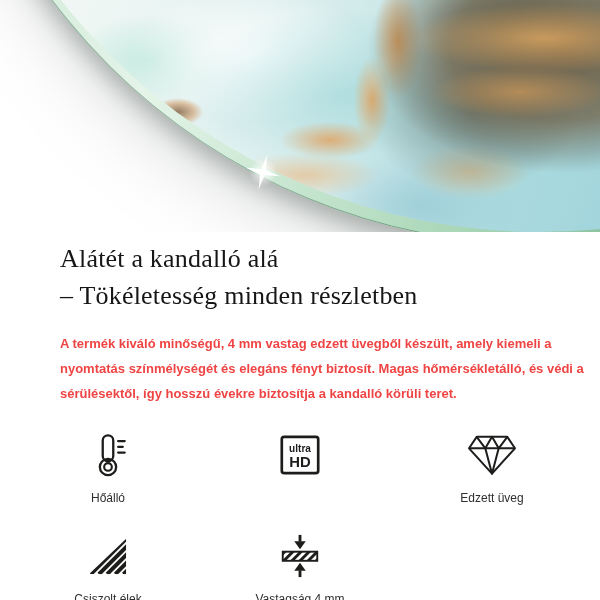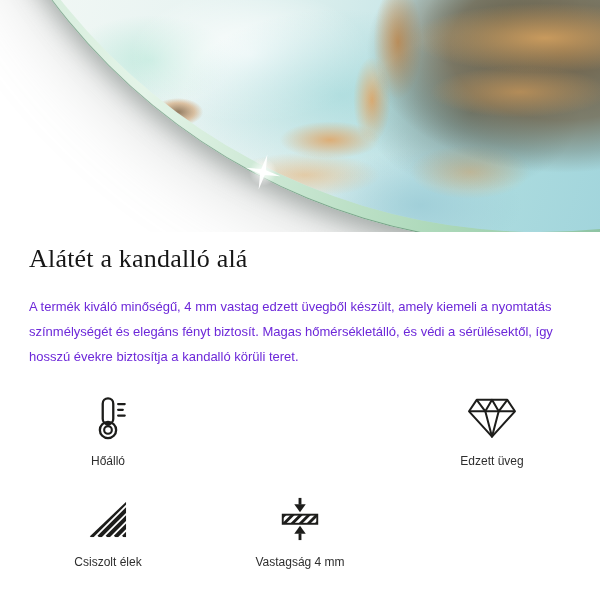--- a/index.html
+++ b/index.html
@@ -34,27 +34,27 @@
       radial-gradient(130px 70px at 420px 205px, rgba(150,200,212,0.7), rgba(150,200,212,0) 78%),
       radial-gradient(200px 110px at 340px 95px, rgba(150,212,214,0.55), rgba(150,212,214,0) 78%),
       radial-gradient(160px 90px at 250px 55px, rgba(255,255,255,0.92), rgba(255,255,255,0) 75%),
       radial-gradient(110px 60px at 150px 60px, rgba(160,225,205,0.5), rgba(160,225,205,0) 75%),
       radial-gradient(220px 130px at 240px 160px, rgba(228,242,242,0.75), rgba(228,242,242,0) 80%),
       linear-gradient(108deg,#f3f8f5 0%,#e9f4f2 28%,#d8edec 48%,#c0e3e6 68%,#aadade 85%,#a2d5dc 100%);
   }
   .sparkle{position:absolute;left:244px;top:153px;width:38px;height:38px;pointer-events:none;}
 
   
-  .content{padding:0 29px;}
+  .content{padding:0 60px;}
   .page-title{
     margin:8px 0 0 0;font-family:"Liberation Serif",serif;font-weight:400;
     font-size:26px;line-height:37px;color:#161616;letter-spacing:0.2px;
   }
   .desc{
-    margin:17px 0 0 0;width:528px;font-size:13px;line-height:25px;color:#6d28d9;
+    margin:17px 0 0 0;width:528px;font-size:13px;line-height:25px;color:#ef4444;font-weight:bold;
   }
 
   
   .features{
     margin:24px auto 0 auto;width:560px;
     display:grid;grid-template-columns:176px 208px 176px;row-gap:26px;justify-content:center;
   }
   .feature{display:flex;flex-direction:column;align-items:center;}
   .feature .icon-box{height:50px;display:flex;align-items:center;justify-content:center;}
   .feature .label{margin-top:11px;font-size:12px;color:#2e2e2e;white-space:nowrap;}
@@ -76,39 +76,47 @@
     <circle cx="19" cy="19" r="14" fill="url(#glow)"></circle>
     <g transform="rotate(14 19 19)">
       <path d="M19 1 L21.4 16.6 L37 19 L21.4 21.4 L19 37 L16.6 21.4 L1 19 L16.6 16.6 Z" fill="#ffffff" opacity="0.95"></path>
     </g>
   </svg>
 </div>
 
 <div class="content">
   <h1 class="page-title">
     <div>Alátét a kandalló alá</div>
+    <div>– Tökéletesség minden részletben</div>
   </h1>
   <p class="desc">A termék kiváló minőségű, 4 mm vastag edzett üvegből készült, amely kiemeli a nyomtatás színmélységét és elegáns fényt biztosít. Magas hőmérsékletálló, és védi a sérülésektől, így hosszú évekre biztosítja a kandalló körüli teret.</p>
 </div>
 
 <div class="features">
 
   <div class="feature">
     <div class="icon-box">
       <svg class="icon-svg" viewBox="0 0 48 48" width="46" height="46" fill="none" stroke="#1d1d1b" stroke-width="2.4" stroke-linecap="round">
         <rect x="18.5" y="3.5" width="11" height="27" rx="5.5"></rect>
         <circle cx="24" cy="36.5" r="8.5"></circle>
         <circle cx="24" cy="36.5" r="4" stroke-width="2.2"></circle>
         <path d="M34.5 9.5 h7 M34.5 15.5 h5 M34.5 21.5 h7" stroke-width="2.2"></path>
       </svg>
     </div>
     <div class="label">Hőálló</div>
   </div>
 
   <div class="feature">
+    <div class="icon-box">
+      <svg class="icon-svg" viewBox="0 0 48 48" width="46" height="46">
+        <rect x="5" y="5" width="38" height="38" rx="2.5" fill="none" stroke="#1d1d1b" stroke-width="2.8"></rect>
+        <text x="24" y="20.5" text-anchor="middle" font-family="Liberation Sans, sans-serif" font-size="10.5" font-weight="bold" fill="#1d1d1b">ultra</text>
+        <text x="24" y="36.5" text-anchor="middle" font-family="Liberation Sans, sans-serif" font-size="15.5" font-weight="bold" fill="#1d1d1b">HD</text>
+      </svg>
+    </div>
   </div>
 
 
   <div class="feature">
     <div class="icon-box">
       <svg class="icon-svg" viewBox="0 0 52 46" width="50" height="44" fill="none" stroke="#1d1d1b" stroke-width="2.1" stroke-linejoin="round">
         <path d="M10 4 H42 L50 16 L26 42.5 L2 16 Z"></path>
         <path d="M2 16 H50"></path>
         <path d="M10 4 L19 16 L26 4 L33 16 L42 4"></path>
         <path d="M19 16 L26 42.5 L33 16"></path>

